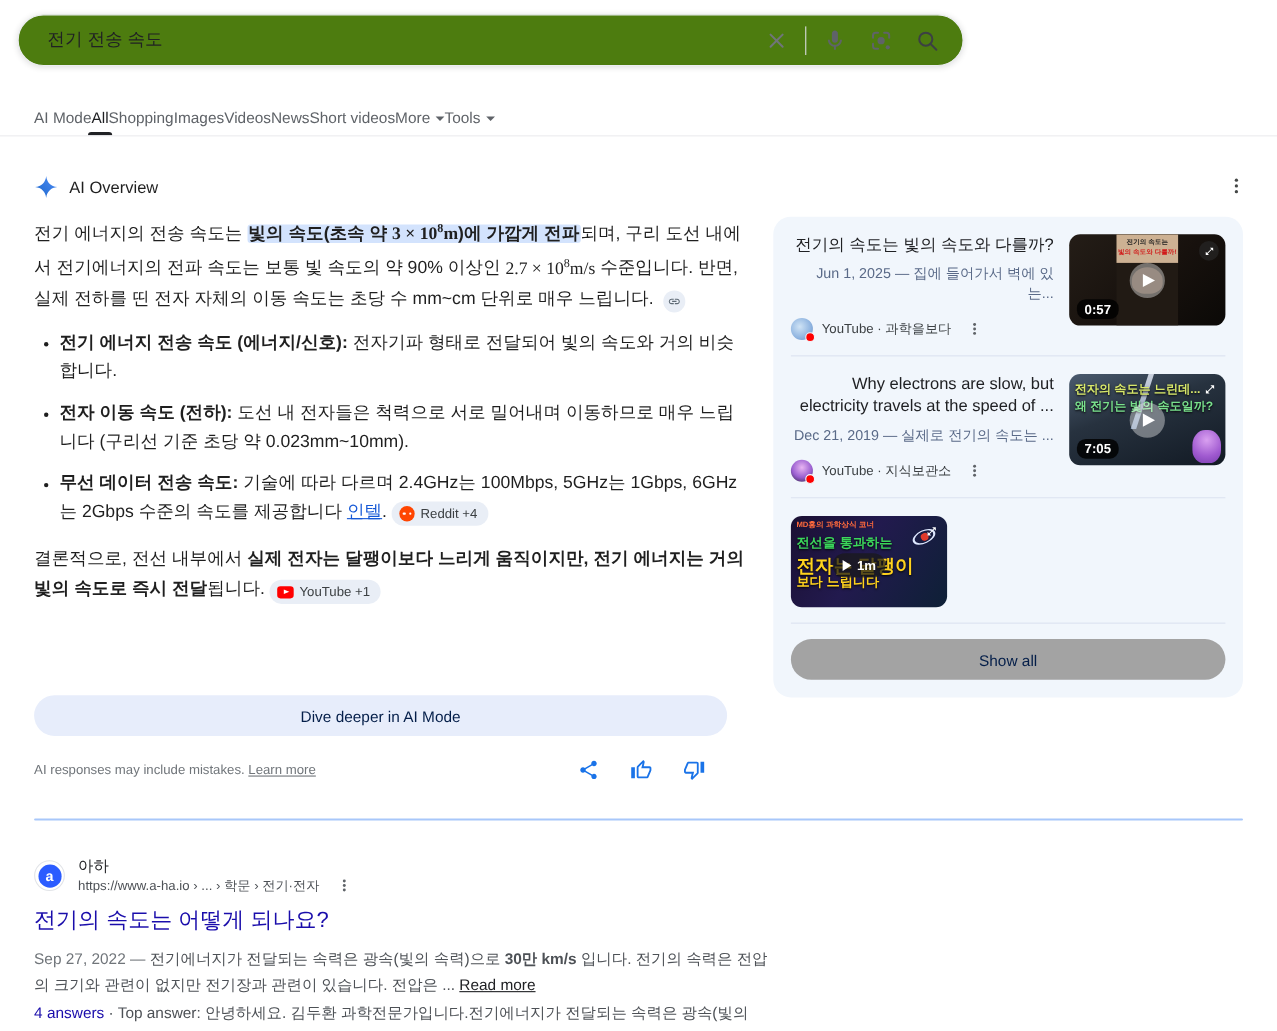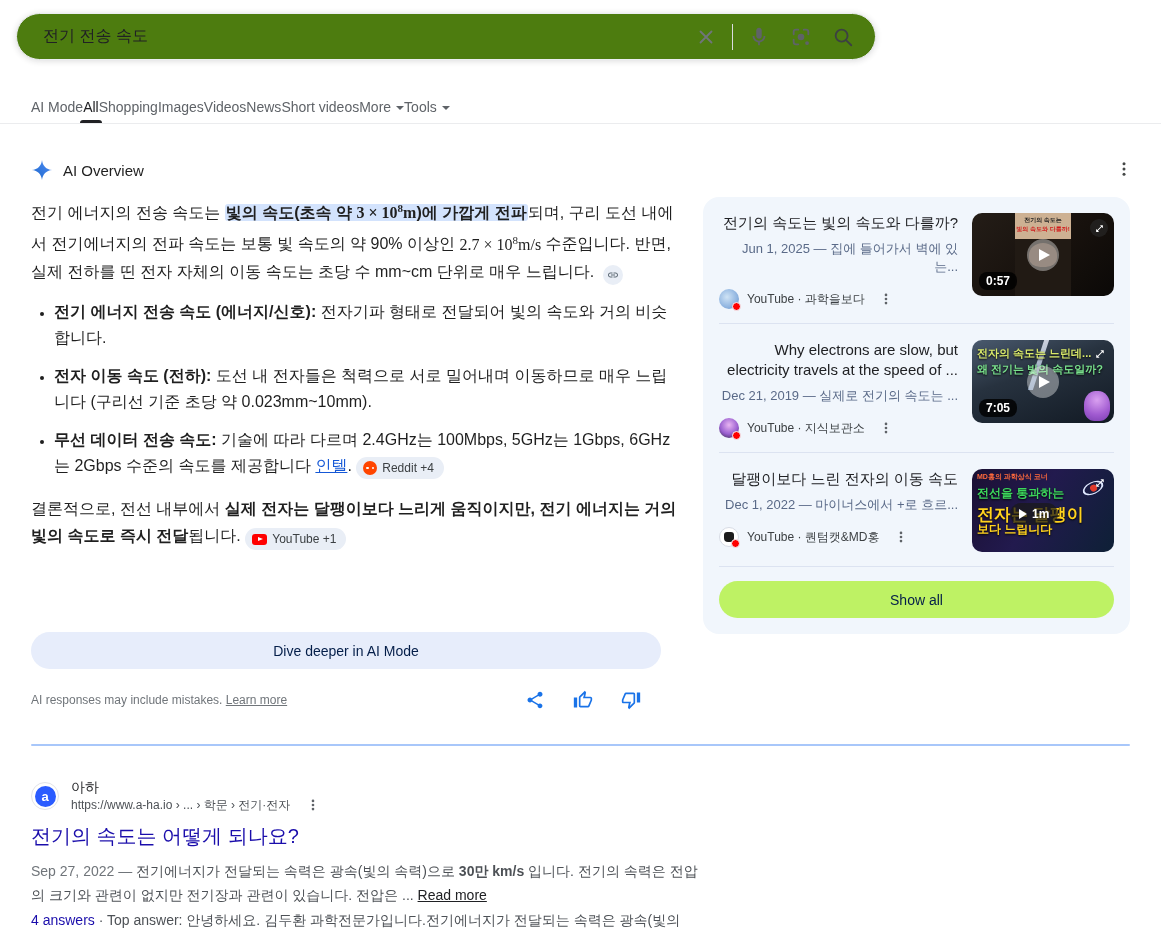--- a/index.html
+++ b/index.html
@@ -87,21 +87,21 @@
   .vc-fav .ytdot { position:absolute; right:-2px; bottom:-2px; width:9px; height:9px; border-radius:50%; background:#f00; border:1.5px solid #f1f6fc; }
   .kebab-sm { margin-left:6px; cursor:pointer; display:flex; }
   .thumb { position:relative; width:142px; height:83px; border-radius:10px; overflow:hidden; flex-shrink:0; cursor:pointer; }
   .playc { position:absolute; left:50%; top:50%; transform:translate(-50%,-50%); width:32px; height:32px; border-radius:50%; background:rgba(255,255,255,.38); display:flex; align-items:center; justify-content:center; }
   .playc:before { content:""; border-left:11px solid #fff; border-top:6.5px solid transparent; border-bottom:6.5px solid transparent; margin-left:3px; }
   .dur { position:absolute; left:7px; bottom:6px; background:rgba(0,0,0,.82); color:#fff; font-size:12px; font-weight:700; padding:2px 7px; border-radius:8px; }
   .expand { position:absolute; right:6px; top:6px; width:16px; height:16px; display:flex; align-items:center; justify-content:center; }
   .expand.bgc { background:rgba(40,40,40,.65); border-radius:50%; width:18px; height:18px; }
   .vdivider { height:1px; background:#dce3f1; margin:2px 0 14px 0; }
   .showall-btn {
-    height:37px; border-radius:20px; background:#bef264; display:flex; align-items:center; justify-content:center;
+    height:37px; border-radius:20px; background:#a3a3a3; display:flex; align-items:center; justify-content:center;
     font-size:14px; color:#041e49; margin-top:14px; cursor:pointer;
   }
   
   .t1 { background:linear-gradient(135deg,#241d17 0%,#17110d 55%,#0b0907 100%); }
   .t1 .strip { position:absolute; left:43px; top:0; width:56px; height:83px; background:#211a14; }
   .t1 .strip-top { position:absolute; left:43px; top:0; width:56px; height:26px; background:#cdb193; text-align:center; }
   .t1 .strip-top .r1 { font-size:6px; color:#222; font-weight:700; padding-top:3px; }
   .t1 .strip-top .r2 { font-size:6px; color:#d11a1a; font-weight:700; }
   .t1 .head { position:absolute; left:57px; top:30px; width:28px; height:24px; border-radius:50% 50% 40% 40%; background:#5a4536; }
   .t2 { background:linear-gradient(160deg,#4a5a6e 0%,#27323f 40%,#121a24 100%); }
@@ -351,38 +351,20 @@
             <svg width="10" height="10" viewBox="0 0 24 24">
               <path fill="#fff" d="M21 11V3h-8l3.29 3.29-10 10L3 13v8h8l-3.29-3.29 10-10z"></path>
             </svg>
           </div>
         <div class="dur">7:05</div>
       </div>
     </div>
     <div class="vdivider"></div>
 
     <div class="vcard">
-      <div class="vc-text">
-        <div class="vc-title">달팽이보다 느린 전자의 이동 속도</div>
-        <div class="vc-date">Dec 1, 2022 — 마이너스에서 +로 흐르...</div>
-        <div class="vc-src">
-          <span class="vc-fav" style="background:#fff; border:1px solid #d8dce5;">
-              <span style="position:absolute; left:4px; top:4px; width:10px; height:10px; border-radius:3px 3px 4px 4px; background:#1b1b1b;"></span>
-              <span class="ytdot"></span>
-            </span>
-          <span>YouTube · 퀀텀캣&amp;MD홍</span>
-          <span class="kebab-sm">
-              <svg width="14" height="14" viewBox="0 0 24 24">
-                <circle cx="12" cy="5" r="2.3" fill="#5f6368"></circle>
-                <circle cx="12" cy="12" r="2.3" fill="#5f6368"></circle>
-                <circle cx="12" cy="19" r="2.3" fill="#5f6368"></circle>
-              </svg>
-            </span>
-        </div>
-      </div>
       <div class="thumb t3">
         <div class="badge">MD홍의 과학상식 코너</div>
         <div class="l1">전선을 통과하는</div>
         <div class="l2">전자는 달팽이</div>
         <div class="l3">보다 느립니다</div>
         <div class="atom"></div>
         <div class="pill">
             <span>1m</span>
           </div>
         <div class="expand">

